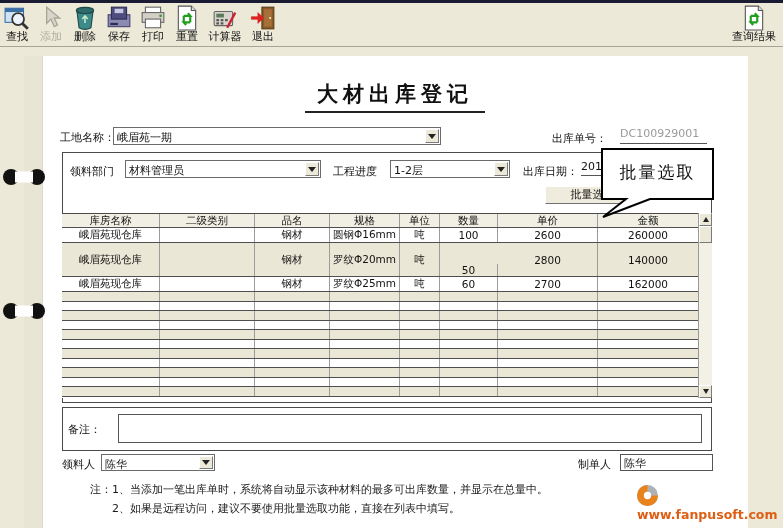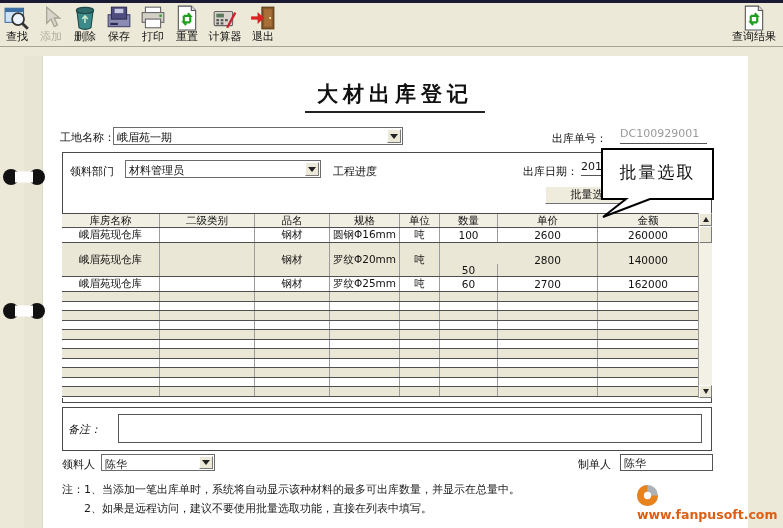--- a/index.html
+++ b/index.html
@@ -58,21 +58,21 @@
   #sb-thumb{position:absolute;left:0;top:13px;width:13px;height:17px;background:#ece9d8;
             border:1px solid;border-color:#fff #7a7a7a #7a7a7a #fff;box-sizing:border-box;}
   
   #callout-svg{left:588px;top:147px;z-index:30;}
   #callout-text{left:602px;top:161px;width:111px;text-align:center;font-size:17px;letter-spacing:2px;z-index:31;}
   
   #remark-box{left:62px;top:407px;width:650px;height:44px;border:1px solid #4a4a4a;box-sizing:border-box;}
   #remark-input{left:118px;top:414px;width:584px;height:29px;border:1px solid #555;background:#fff;box-sizing:border-box;}
   #creator-field{left:620px;top:454px;width:93px;height:17px;border:1px solid #555;background:#fff;
                  box-sizing:border-box;font-size:11px;padding:1px 3px;}
-  .note{font-size:11px;color:#1a1a1a;white-space:nowrap;}
+  .note{font-size:11px;color:#1a1a1a;white-space:nowrap;margin-left:28px;}
   
   #brand-name{left:661px;top:483px;font-size:21px;font-weight:bold;color:#e8821c;letter-spacing:1px;}
   #brand-url{left:637px;top:507px;font-size:12.5px;font-weight:bold;color:#dd5f15;}
 </style>
 </head>
 <body>
 
 <div id="screen">
   <div class="abs" id="topline"></div>
 
@@ -186,39 +186,45 @@
   </svg>
   <svg class="abs rings" style="top:302px;" width="44" height="18" viewBox="0 0 44 18">
     <circle cx="9" cy="9" r="8" fill="#111"></circle>
       <circle cx="35" cy="9" r="8" fill="#111"></circle>
     <rect x="13" y="3.5" width="18" height="11" fill="#fff"></rect>
   </svg>
 
   <div class="abs" id="title">大材出库登记</div>
 
   <div class="abs lbl" style="left:60px;top:130px;">工地名称：</div>
-  <div class="abs combo" style="left:113px;top:127px;width:290px;height:18px;padding-left:28px;">
+  <div class="abs combo" style="left:113px;top:127px;width:328px;height:18px;padding-left:28px;">
     <span class="val">峨眉苑一期</span>
     <span class="cbtn">
         <span class="tri-dn"></span>
       </span>
   </div>
   <div class="abs lbl" style="left:552px;top:131px;font-family:Liberation Mono, monospace;">出库单号：</div>
   <div class="abs underfield" style="left:620px;top:127px;width:87px;height:16px;color:#9a9a9a;">DC100929001</div>
 
   <div class="abs" id="bigbox"></div>
 
   <div class="abs lbl" style="left:70px;top:164px;">领料部门</div>
   <div class="abs combo" style="left:125px;top:160px;width:196px;height:18px;">
     <span class="val">材料管理员</span>
     <span class="cbtn">
         <span class="tri-dn"></span>
       </span>
   </div>
   <div class="abs lbl" style="left:333px;top:164px;">工程进度</div>
+  <div class="abs combo" style="left:390px;top:160px;width:120px;height:18px;">
+    <span class="val">1-2层</span>
+    <span class="cbtn">
+        <span class="tri-dn"></span>
+      </span>
+  </div>
   <div class="abs lbl" style="left:523px;top:164px;">出库日期：</div>
   <div class="abs underfield" style="left:581px;top:160px;width:22px;height:15px;">201</div>
 
   <div class="abs" id="batch-btn">批量选取</div>
 
   <div class="abs" id="grid">
       <div class="trow thead">
         <div class="tcell th" style="width: 98px;">库房名称</div>
         <div class="tcell th" style="width: 95px;">二级类别</div>
         <div class="tcell th" style="width: 75px;">品名</div>
@@ -380,21 +386,21 @@
         <span class="sb-tri-dn"></span>
       </div>
   </div>
 
   <svg class="abs" id="callout-svg" width="130" height="74" viewBox="0 0 130 74">
     <path d="M14 2 H125 V52 H62 L15 70 L38 52 H14 Z" fill="#fff" stroke="#000" stroke-width="2"></path>
   </svg>
   <div class="abs" id="callout-text">批量选取</div>
 
   <div class="abs" id="remark-box"></div>
-  <div class="abs lbl" style="left:68px;top:422px;font-style:italic;">备注：</div>
+  <div class="abs lbl" style="left:68px;top:422px;">备注：</div>
   <div class="abs" id="remark-input"></div>
 
   <div class="abs lbl" style="left:62px;top:457px;">领料人</div>
   <div class="abs combo" style="left:101px;top:454px;width:114px;height:17px;">
     <span class="val">陈华</span>
     <span class="cbtn">
         <span class="tri-dn"></span>
       </span>
   </div>
   <div class="abs lbl" style="left:578px;top:457px;">制单人</div>

